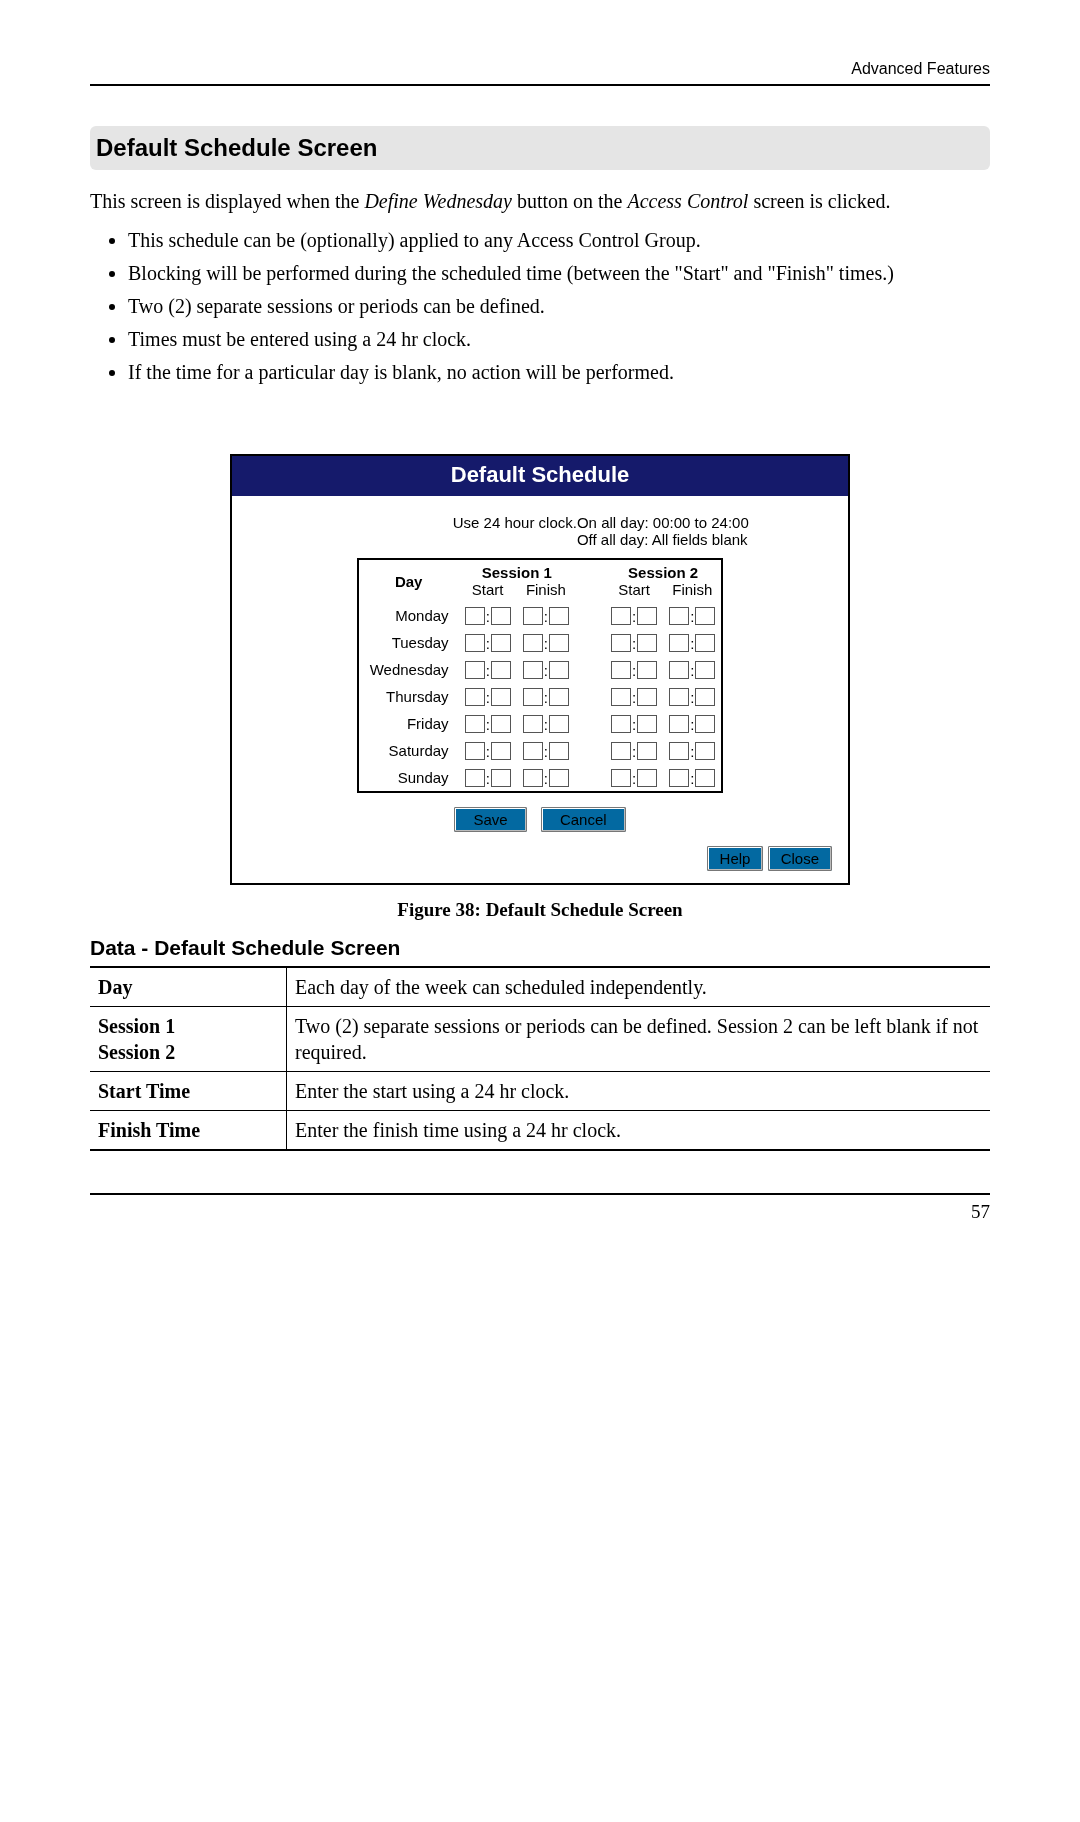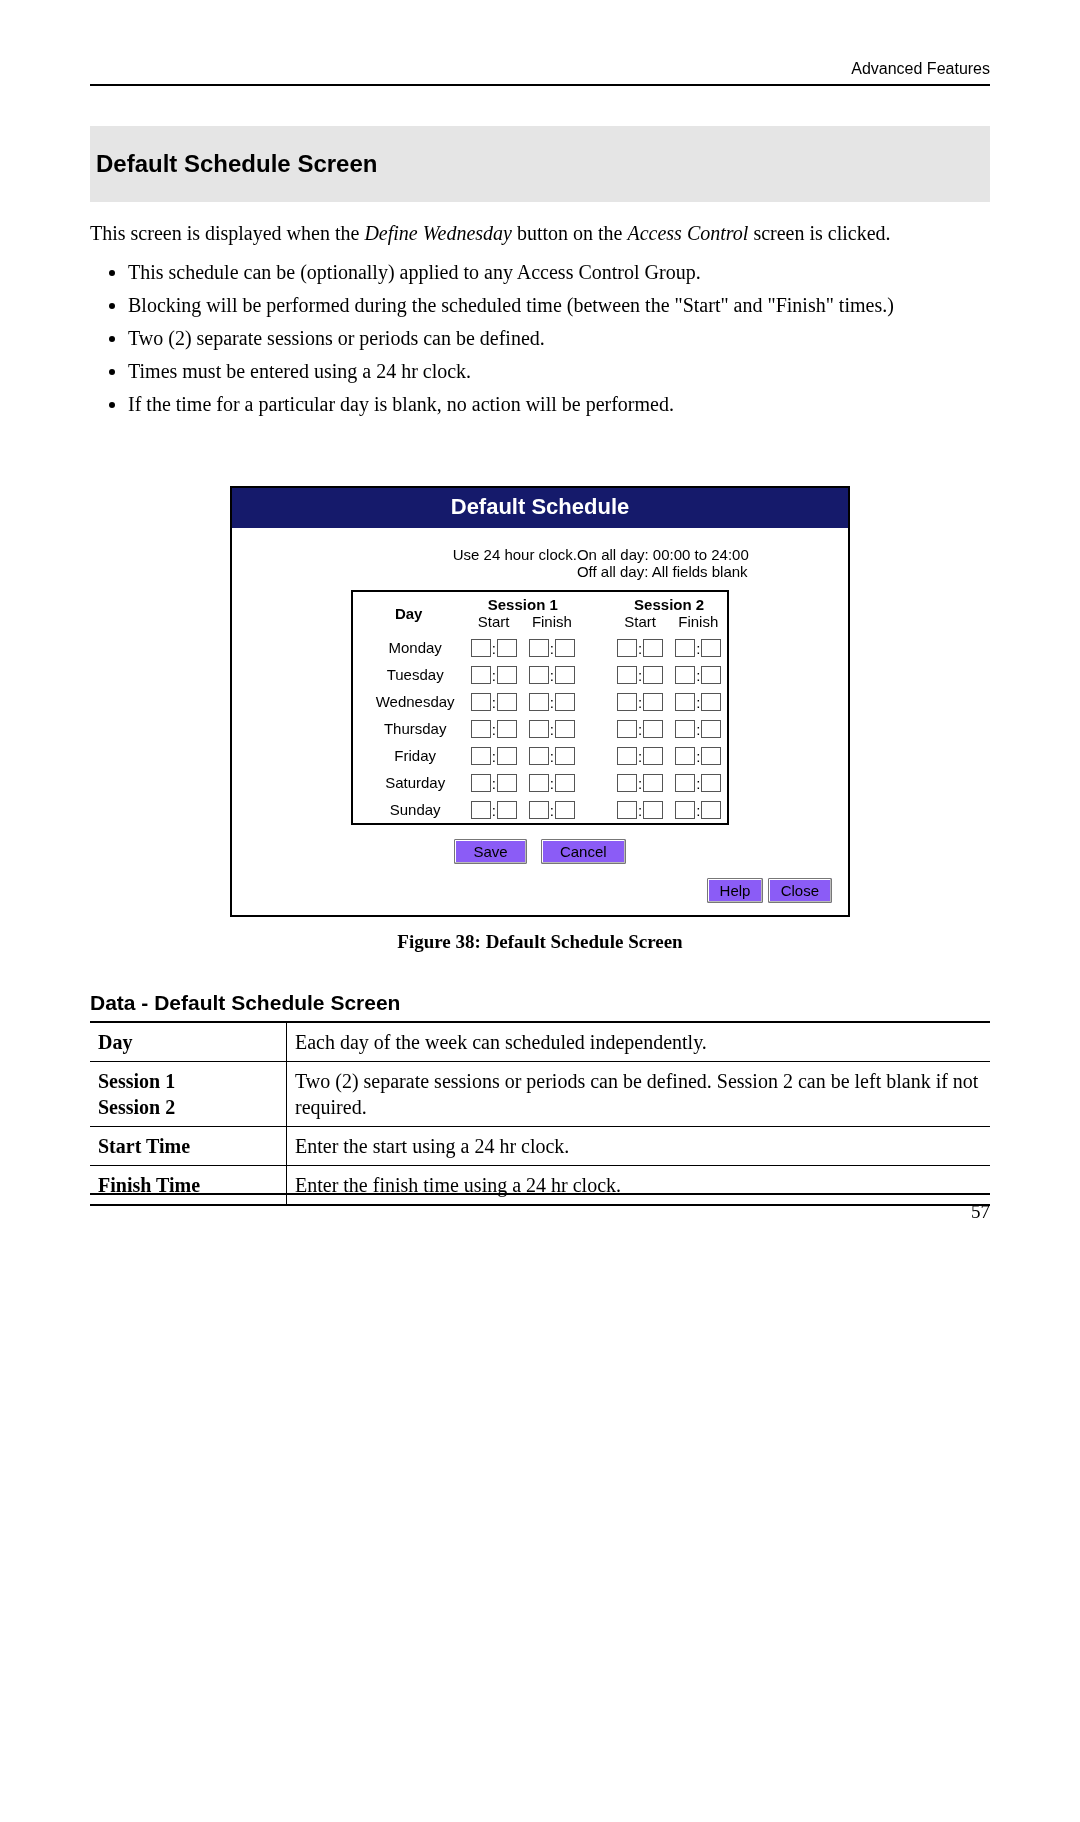--- a/index.html
+++ b/index.html
@@ -26,22 +26,23 @@
   .top-rule {
     border: 0;
     border-top: 2px solid #000;
     margin: 0 0 40px 0;
   }
   .section-title {
     background: #e5e5e5;
     font-family: Arial, Helvetica, sans-serif;
     font-weight: bold;
     font-size: 24px;
-    padding: 24px 6px;
+    padding: 8px 6px;
     margin-bottom: 18px;
+    border-radius: 6px;
   }
   .intro {
     line-height: 1.35;
     margin-bottom: 12px;
   }
   ul.bullets {
     margin: 8px 0 20px 0;
     padding-left: 38px;
   }
   ul.bullets li {
@@ -96,22 +97,22 @@
     border-collapse: collapse;
     margin: 6px auto 14px auto;
   }
   .sched-table th, .sched-table td {
     font-weight: normal;
     font-size: 15px;
     text-align: center;
     padding: 4px 6px;
   }
   .sched-table .day-col {
-    text-align: center;
-    padding-left: 23px;
+    text-align: right;
+    padding-left: 11px;
     padding-right: 10px;
     vertical-align: middle;
   }
   .sched-table thead th.day-head {
     font-weight: bold;
     vertical-align: middle;
     padding: 10px 10px;
   }
   .sched-table thead th.sess-head {
     font-weight: bold;
@@ -134,38 +135,38 @@
     box-sizing: border-box;
   }
   .colon {
     display: inline-block;
     padding: 0 1px;
     vertical-align: middle;
   }
 
   .btn {
     display: inline-block;
-    background: #8b5cf6;
+    background: #0369a1;
     border: 1px solid #777;
     border-radius: 1px;
     font-family: Arial, Helvetica, sans-serif;
     font-size: 15px;
     padding: 3px 18px;
     box-shadow: inset -1px -1px 0 #bbb, inset 1px 1px 0 #fff;
     text-align: center;
   }
   .btn.small { padding: 3px 12px; }
   .btn-row-center { text-align: center; margin-bottom: 14px; }
   .btn-row-right { text-align: right; padding-right: 16px; }
 
   .figure-caption {
     font-weight: bold;
     text-align: center;
     font-size: 19px;
-    margin: 14px 0 38px 0;
+    margin: 14px 0 15px 0;
   }
 
   .subhead {
     font-family: Arial, Helvetica, sans-serif;
     font-weight: bold;
     font-size: 21px;
     margin-bottom: 6px;
   }
 
   table.data-table {

